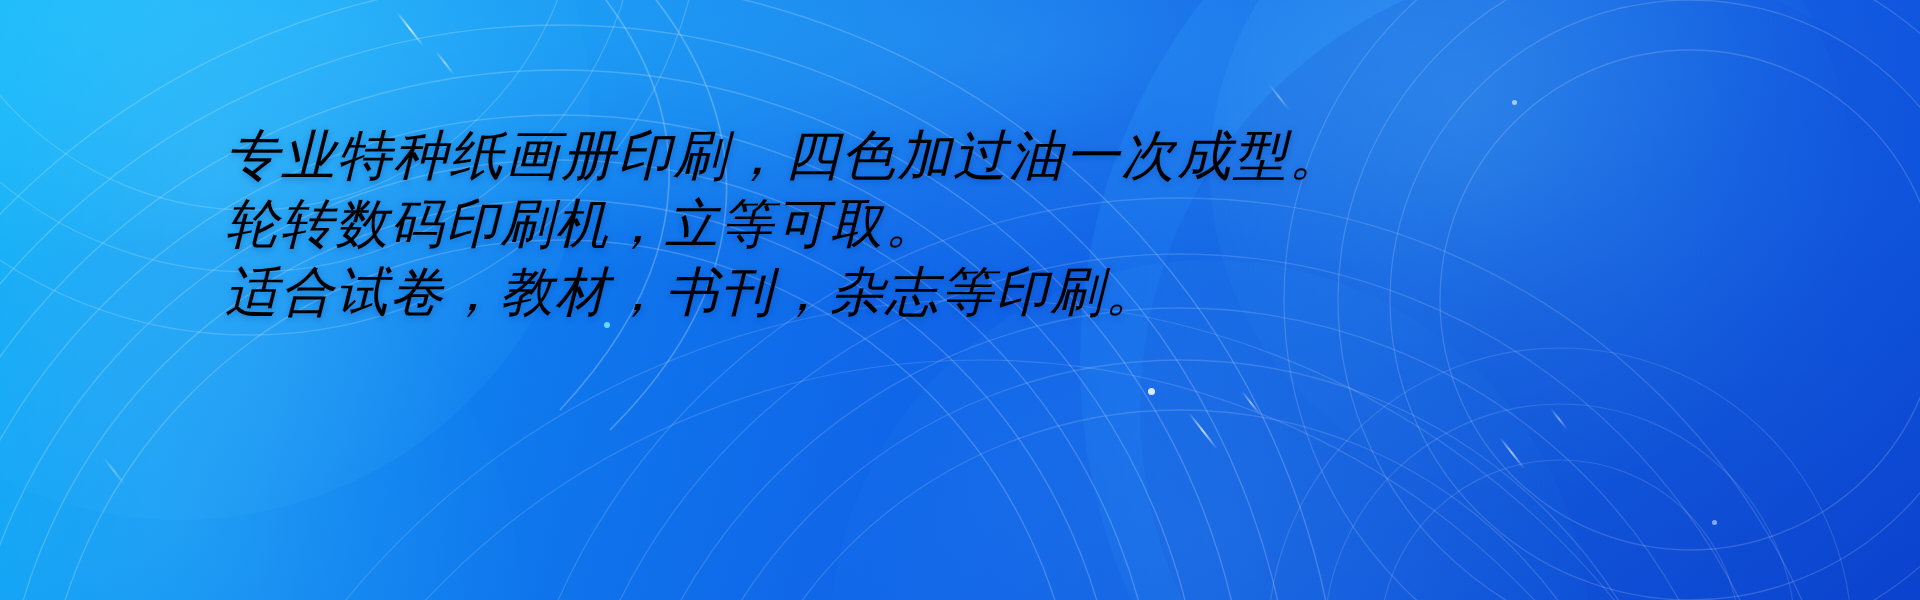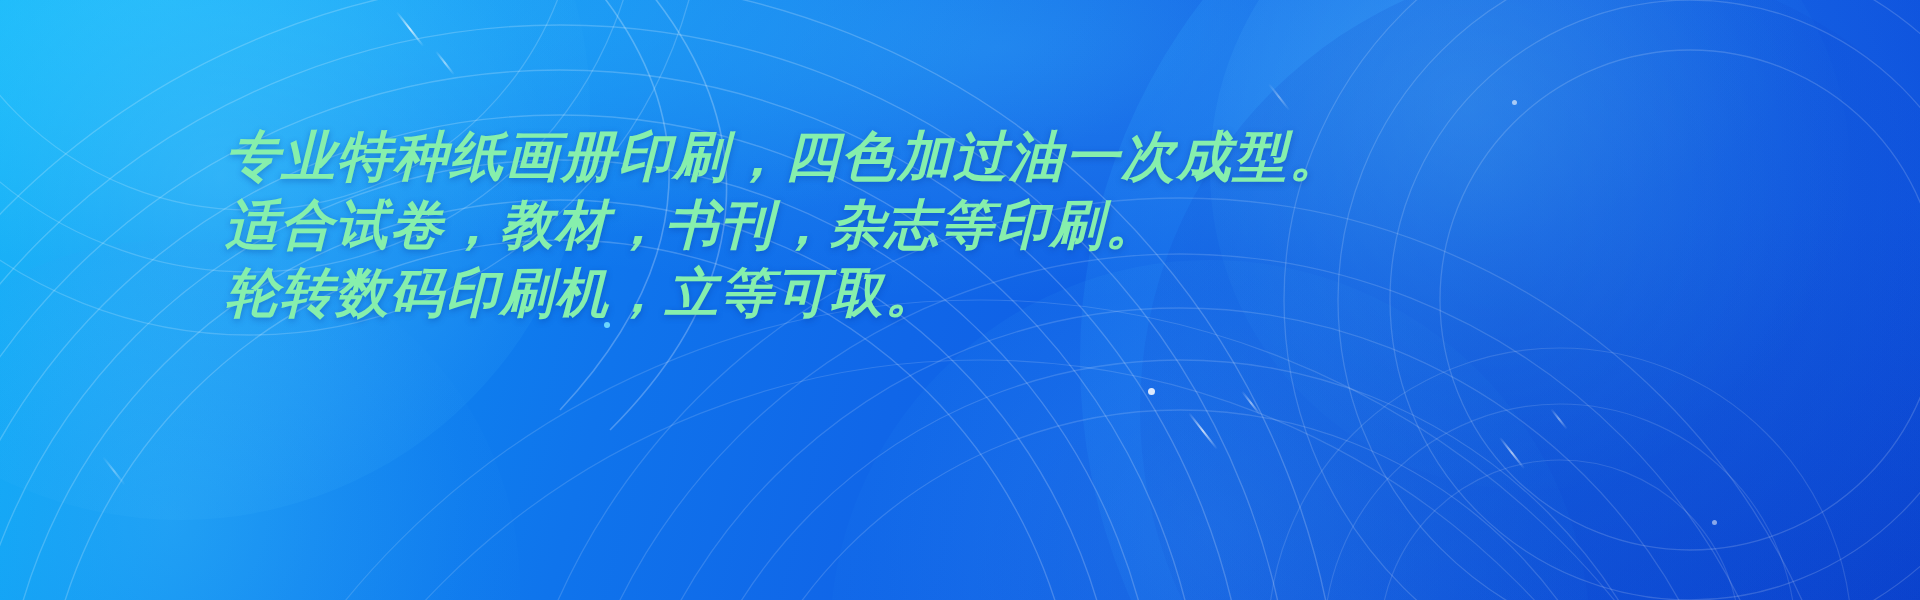--- a/index.html
+++ b/index.html
@@ -101,23 +101,23 @@
   }
 
   
   .copy {
     position: absolute;
     left: 225px;
     top: 122px;
     width: 1300px;
   }
   .line {
-    color: #86efac;
+    color: #000000;
     font-family: "DejaVu Serif", "Liberation Serif", serif;
-    font-weight: 700;
+    font-weight: 400;
     font-size: 53px;
     line-height: 68px;
     letter-spacing: 2px;
     white-space: nowrap;
     text-shadow: 0 2px 6px rgba(4,50,150,0.35);
     font-style: italic;
   }
   .line-1 { font-size: 54px; }
   .line-2 { font-size: 53px; }
   .line-3 { font-size: 53px; }
@@ -191,17 +191,17 @@
   <div class="streak" style="left:1262px; top:96px;  width:34px; opacity:.5;"></div>
   <div class="streak" style="left:96px;  top:470px; width:36px; opacity:.45;"></div>
 
   <div class="dot" style="left:1148px; top:388px; width:7px; height:7px;"></div>
   <div class="dot" style="left:1512px; top:100px; width:5px; height:5px; opacity:.7;"></div>
   <div class="dot" style="left:604px;  top:322px; width:6px; height:6px; background:rgba(120,225,255,0.9);"></div>
   <div class="dot" style="left:1712px; top:520px; width:5px; height:5px; opacity:.6;"></div>
 
   <div class="copy">
     <div class="line line-1">专业特种纸画册印刷，四色加过油一次成型。</div>
+    <div class="line line-2">轮转数码印刷机，立等可取。</div>
     <div class="line line-3">适合试卷，教材，书刊，杂志等印刷。</div>
-    <div class="line line-2">轮转数码印刷机，立等可取。</div>
   </div>
 
 </div>
 
 </body></html>

